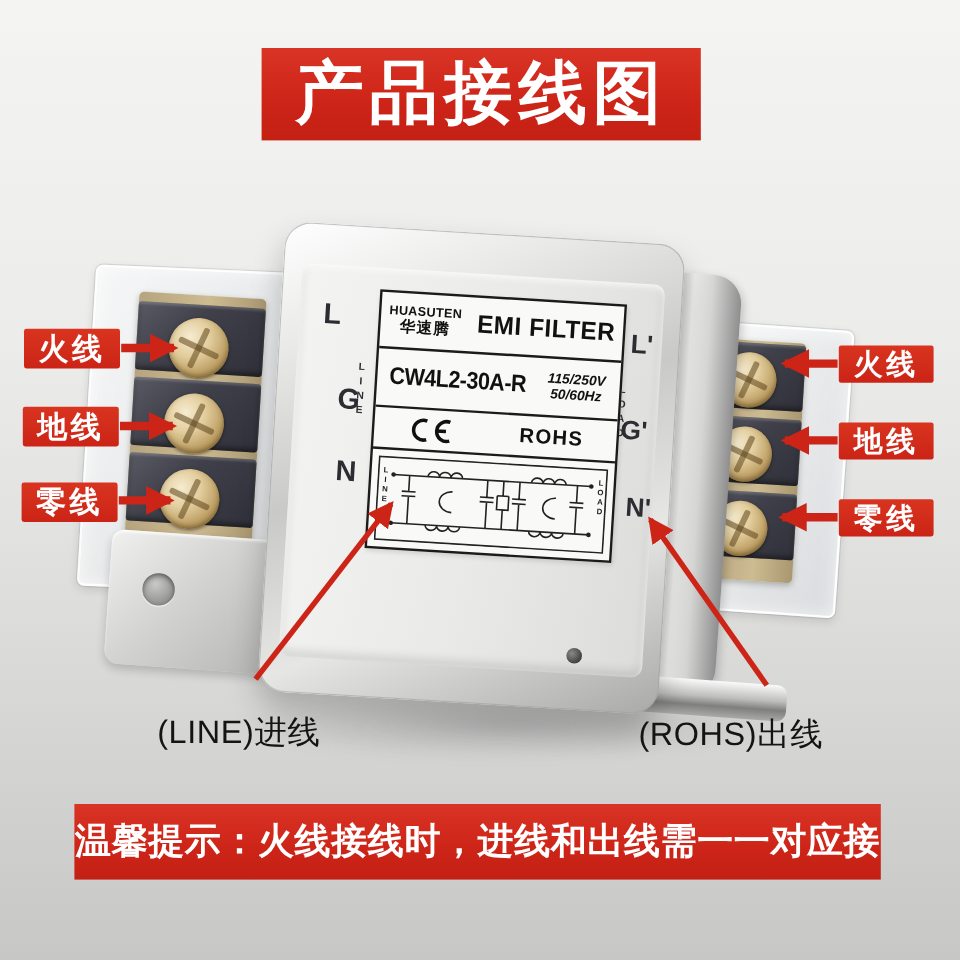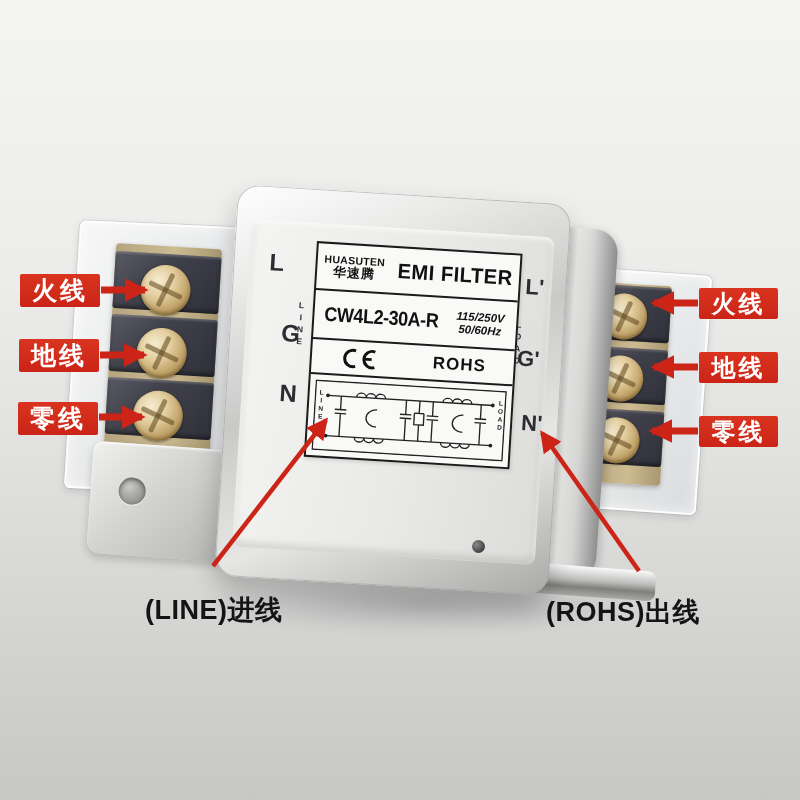--- a/index.html
+++ b/index.html
@@ -104,28 +104,31 @@
   .schem path,.schem rect{fill:none;stroke:#222;stroke-width:1.4;}
   .schem circle{fill:#222;stroke:none;}
   .vtext{writing-mode:vertical-rl;text-orientation:upright;font-weight:bold;color:#2c2c32;line-height:1;}
   .schem-v{position:absolute;font-size:6.5px;color:#222;letter-spacing:1px;top:14px;}
   .schem-v.l{left:8px;}
   .schem-v.r{right:8px;}
   
   .mletter{position:absolute;font-weight:bold;color:#2c2c32;}
   .visually-hidden{position:absolute;width:1px;height:1px;overflow:hidden;clip-path:inset(50%);}
   
-  .caption{position:absolute;font-size:27px;font-weight:700;color:#141414;z-index:6;letter-spacing:0.5px;margin-left:14px;}
+  .caption{position:absolute;font-size:27px;font-weight:400;color:#141414;z-index:6;letter-spacing:0.5px;}
   .arrows{position:absolute;left:0;top:0;width:800px;height:800px;z-index:7;pointer-events:none;}
 </style>
 </head>
 <body>
 
 <div class="stage">
 
+  <div class="banner top">
+    <span>产品接线图</span>
+  </div>
 
   <div class="dev-shadow"></div>
 
   <div class="cover left"></div>
   <div class="cover right"></div>
 
   <div class="tblock left">
     <div class="tcell" style="top:8px;">
         <div class="screw"></div>
       </div>
@@ -238,20 +241,23 @@
   <div class="pill rgt" style="left:699px;top:352px;">
       <span>地线</span>
     </div>
   <div class="pill rgt" style="left:699px;top:416px;">
       <span>零线</span>
     </div>
 
   <div class="caption" style="left:131px;top:592px;">(LINE)进线</div>
   <div class="caption" style="left:532px;top:594px;">(ROHS)出线</div>
 
+  <div class="banner bottom">
+    <span>温馨提示：火线接线时，进线和出线需一一对应接</span>
+  </div>
 
   <svg class="arrows">
     <defs>
       <marker id="headH" viewBox="0 0 10 10" refX="8.5" refY="5" markerWidth="3.4" markerHeight="3.8" orient="auto">
         <path d="M0 0 L10 5 L0 10 Z" fill="#cd2418"></path>
       </marker>
       <marker id="headD" viewBox="0 0 10 10" refX="8.5" refY="5" markerWidth="4.8" markerHeight="5.2" orient="auto">
         <path d="M0 0 L10 5 L0 10 Z" fill="#cd2418"></path>
       </marker>
     </defs>

